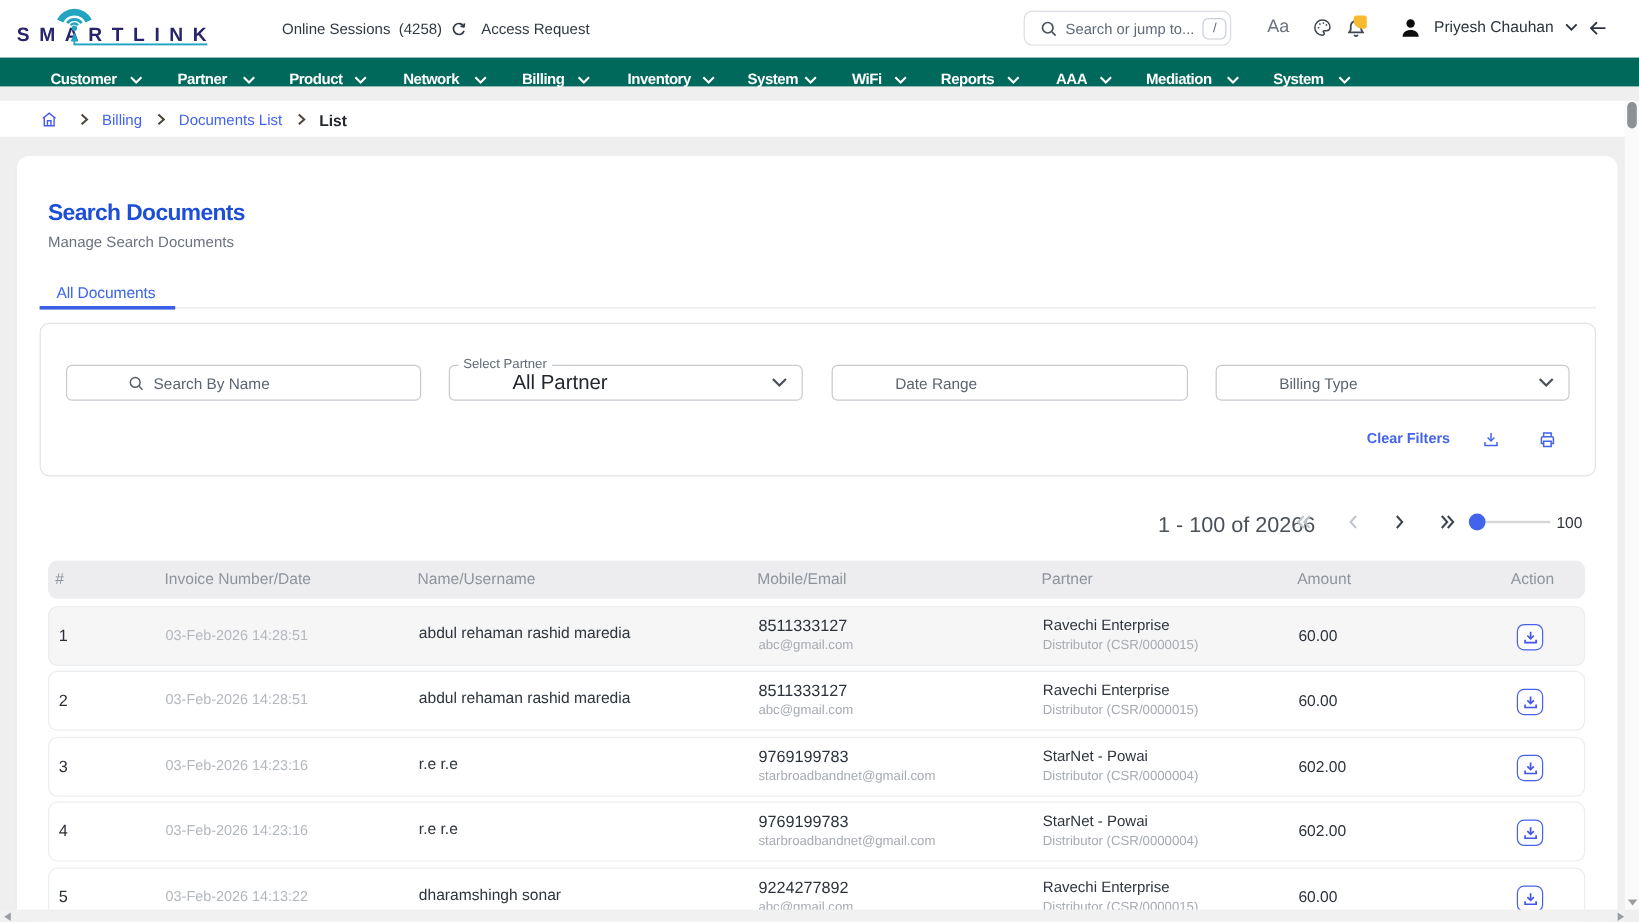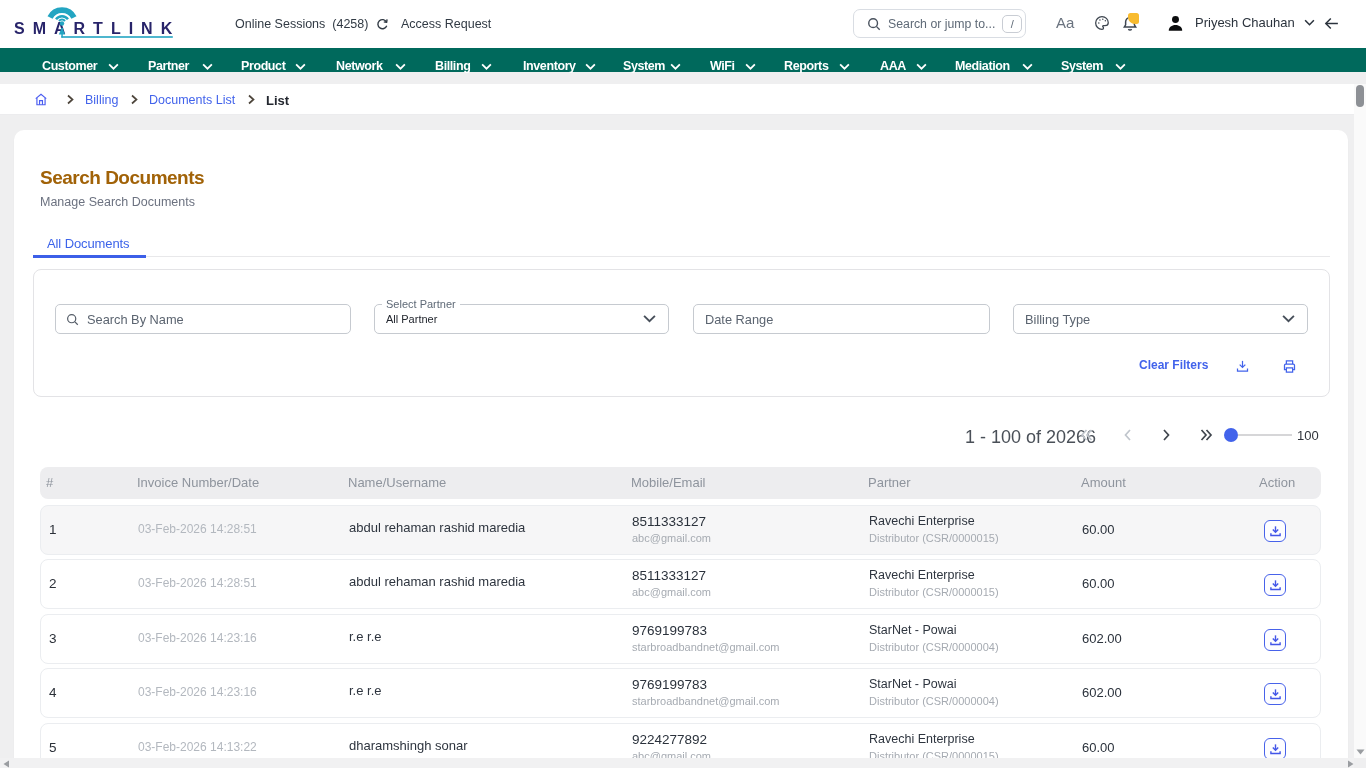--- a/index.html
+++ b/index.html
@@ -31,34 +31,34 @@
   
   #crumb { position:absolute; left:0; top:84px; width:1354px; height:31px; background:#ffffff;
            border-bottom:1px solid #ececee; }
   .bc-blue { position:absolute; top:9px; font-size:12.5px; color:#4263eb; }
   .bc-dark { position:absolute; top:9px; font-size:13px; color:#23272f; font-weight:700; }
 
   
   #card { position:absolute; left:14px; top:130px; width:1334px; height:638px; background:#ffffff;
           border-radius:10px; box-shadow:0 1px 2px rgba(0,0,0,0.03); }
 
-  #title { position:absolute; left:26px; top:37px; font-size:19px; font-weight:700; color:#a16207; letter-spacing:-0.5px;}
+  #title { position:absolute; left:26px; top:37px; font-size:19px; font-weight:700; color:#1d4ed8; letter-spacing:-0.5px;}
   #subtitle { position:absolute; left:26px; top:65px; font-size:12.5px; color:#6c7280; }
 
   #tabline { position:absolute; left:19px; top:126px; width:1297px; border-bottom:1px solid #e8e8ea; }
   #tabtxt { position:absolute; left:33px; top:106px; font-size:13px; font-weight:400; color:#3c63ea; letter-spacing:-0.1px; }
   #tabbar { position:absolute; left:19px; top:125px; width:113px; height:3px; background:#3c5fe8; }
 
   
   #filter { position:absolute; left:19px; top:139px; width:1297px; height:128px;
             border:1px solid #e3e3e6; border-radius:8px; background:#fff; }
   .inp { position:absolute; top:34px; height:30px; border:1px solid #c6cad0; border-radius:5px;
-         background:#fff; display:flex; align-items:center; }
+         background:#fff; display:flex; align-items:center;padding-left:41px; }
   .inp .lbl { font-size:12.8px; color:#5b6470; }
-  .dark-val { font-size:11px; color:#23272f; }
+  .dark-val { font-size:17px; color:#23272f; }
   .floatlbl { position:absolute; top:-7px; left:7px; background:#fff; padding:0 4px; font-size:11px; color:#5f6a77; }
   .chev-end { position:absolute; right:12px; top:9px; }
 
   #clearf { position:absolute; left:1105px; top:88px; font-size:12px; font-weight:700; color:#4263eb; }
 
   
   #pager { position:absolute; left:0px; top:291px; width:1316px; height:30px; }
 
   
   .th { position:absolute; font-size:13px; color:#8e949d; font-weight:400; }

